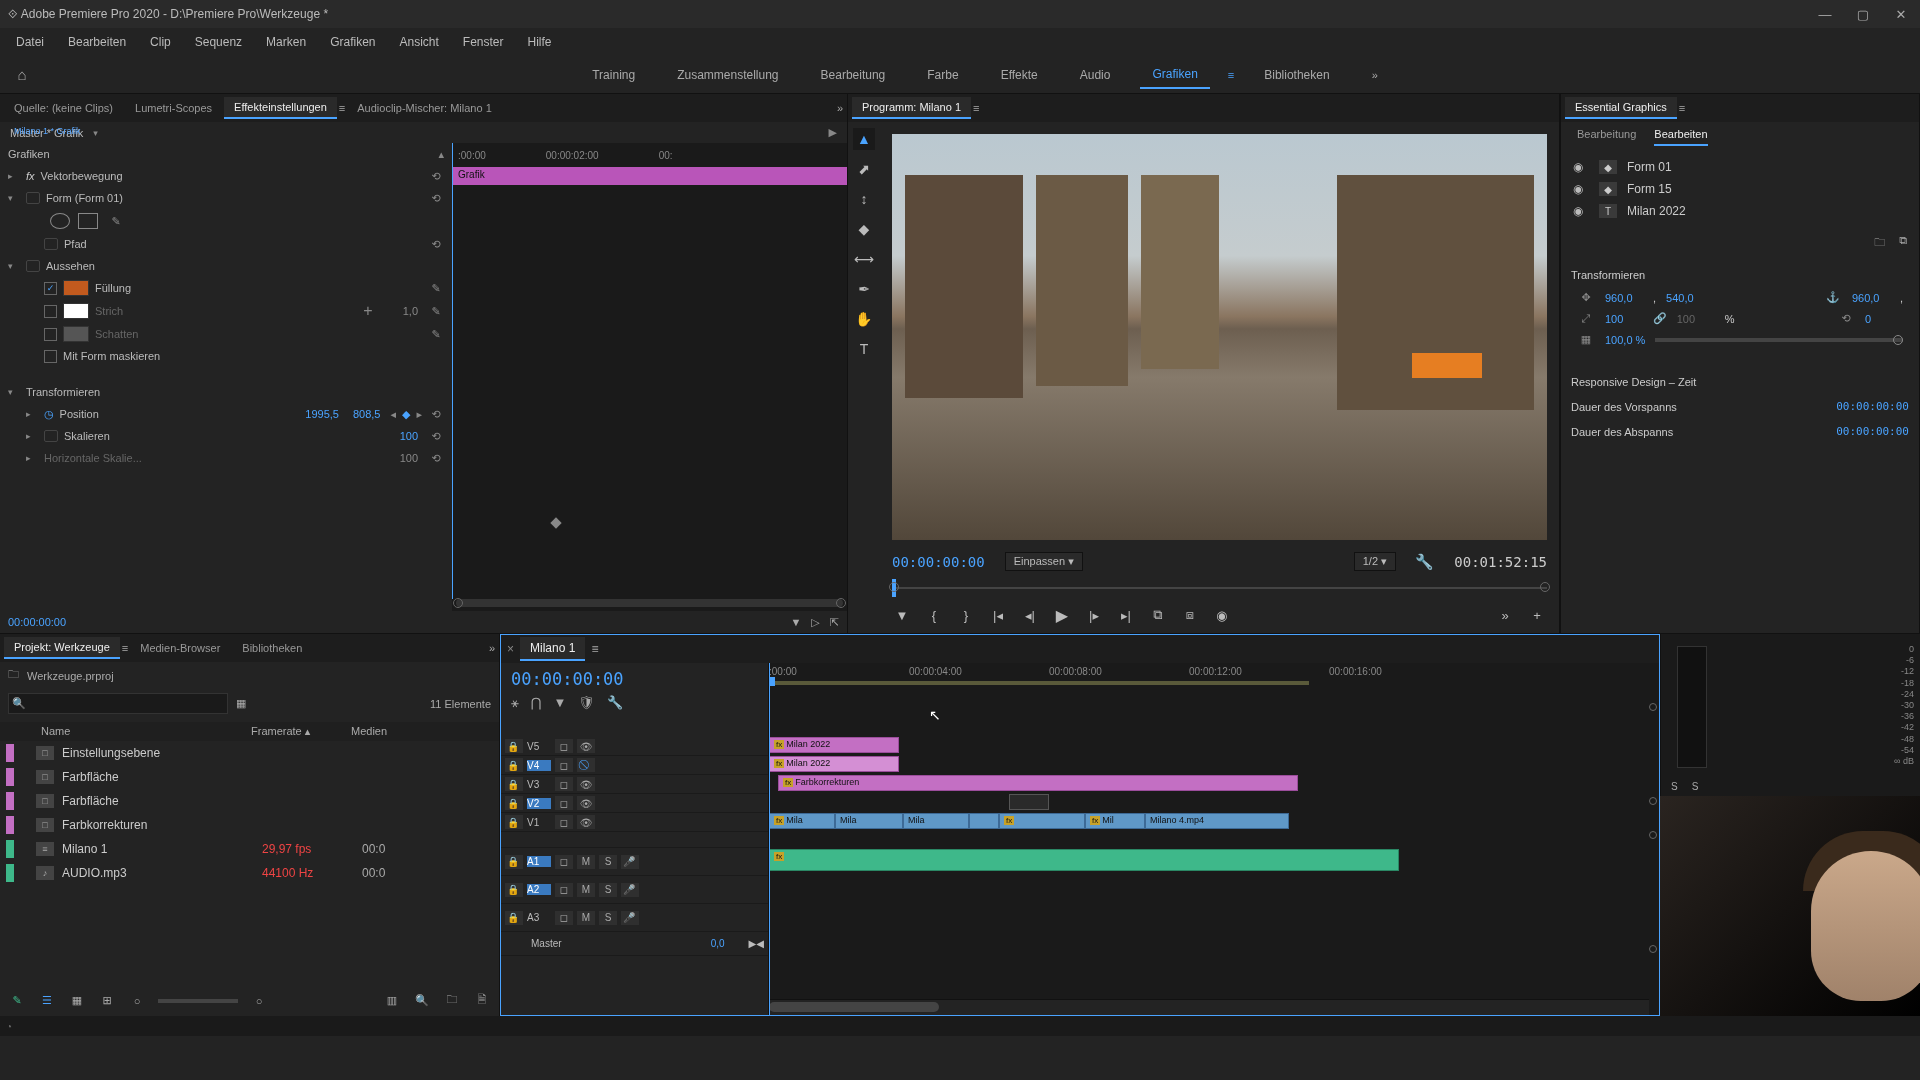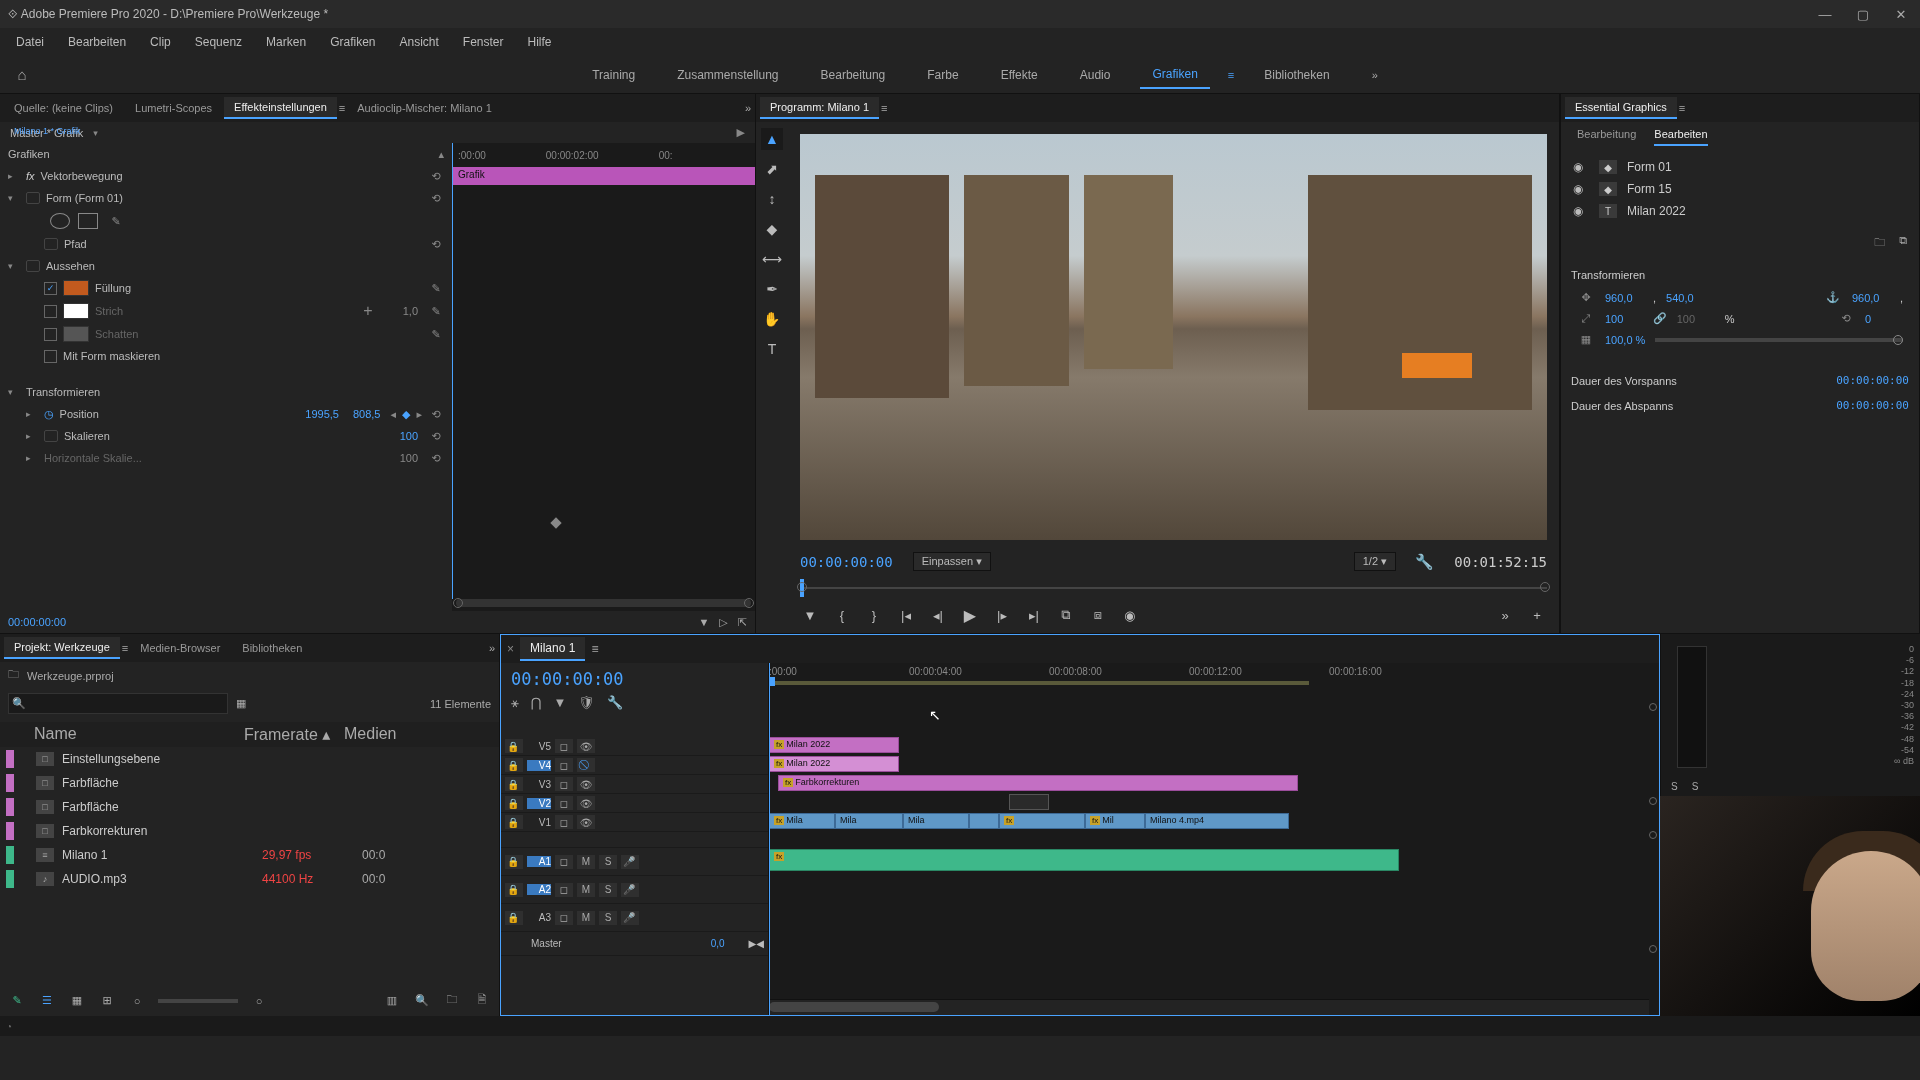--- a/index.html
+++ b/index.html
@@ -12,21 +12,21 @@
 .workspacesbar{height:38px;background:#232323;display:flex;align-items:center;padding-left:12px;gap:18px;border-bottom:1px solid #111}
 .workspacesbar .home{width:20px;height:20px;display:flex;align-items:center;justify-content:center;color:#aaa;cursor:pointer;font-size:15px}
 .workspacesbar .ws{padding:6px 12px;color:#aaa;cursor:pointer;font-size:12px}
 .workspacesbar .ws.active{color:#4aa3ff;border-bottom:2px solid #4aa3ff}
 .workspacesbar .spacer{flex:1}
 .top-row{display:flex;height:540px;border-bottom:1px solid #111}
 .panel{background:#232323;border-right:1px solid #111;display:flex;flex-direction:column;overflow:hidden}
 .tabs{height:28px;display:flex;align-items:center;background:#1d1d1d;padding:0 4px;font-size:11px;gap:2px;overflow:hidden}
 .tab{padding:4px 10px;color:#999;cursor:pointer;white-space:nowrap}
 .tab.active{color:#eee;border-bottom:2px solid #4aa3ff;background:#2a2a2a}
-.effect-panel{width:756px}
+.effect-panel{width:848px}
 .effect-header{display:flex;align-items:center;padding:4px 10px;font-size:11px;gap:10px}
 .effect-header .master{color:#bbb}
 .effect-header .clip{color:#5aa8ff;cursor:pointer}
 .effect-arrow{margin-left:auto;color:#888}
 .effect-body{display:flex;flex:1;overflow:hidden}
 .effect-tree{width:452px;background:#232323;overflow-y:auto;font-size:11px}
 .effect-timeline{flex:1;background:#1a1a1a;position:relative}
 .prop{display:flex;align-items:center;padding:3px 8px;gap:6px;min-height:22px}
 .prop .ind{display:inline-block;width:12px}
 .prop .chev{width:12px;color:#888;cursor:pointer;font-size:9px}
@@ -83,21 +83,21 @@
 .eg-rd{display:flex;align-items:center;gap:14px;padding:6px 10px;font-size:11px}
 .eg-rd .v{color:#4aa3ff;font-family:Consolas,monospace;margin-left:auto}
 
 .bottom-row{display:flex;height:382px}
 .project-panel{width:500px;display:flex;flex-direction:column;border-right:1px solid #111}
 .prj-header{display:flex;align-items:center;padding:4px 8px;color:#aaa;gap:8px;font-size:11px}
 .search-row{display:flex;align-items:center;padding:4px 8px;gap:8px}
 .search-box{flex:1;max-width:220px;background:#1a1a1a;border:1px solid #333;padding:3px;color:#aaa;display:flex;align-items:center;gap:6px}
 .nitems{margin-left:auto;color:#aaa;font-size:11px}
 .prj-table{flex:1;overflow:auto;margin-top:4px}
-.prj-th{display:flex;background:#1f1f1f;padding:3px 4px;font-size:16px;color:#aaa}
+.prj-th{display:flex;background:#1f1f1f;padding:3px 11px;font-size:11px;color:#aaa}
 .prj-th .c1{width:240px;padding-left:30px}
 .prj-th .c2{width:100px}
 .prj-th .c3{width:80px}
 .prj-tr{display:flex;align-items:center;padding:3px 6px;font-size:12px}
 .prj-tr .label-color{width:8px;height:18px;margin-right:8px}
 .prj-tr .tico{width:18px;height:14px;margin-right:8px;background:#444;display:flex;align-items:center;justify-content:center;color:#aaa;font-size:9px}
 .prj-tr .n{width:200px;color:#ccc}
 .prj-tr .fr{width:100px;color:#ef4444}
 .prj-tr .md{width:80px;color:#aaa}
 .prj-foot{display:flex;align-items:center;gap:12px;padding:6px 8px;color:#aaa}
@@ -108,21 +108,21 @@
 .tl-body{flex:1;display:flex;position:relative}
 .tl-left{width:268px;background:#232323;border-right:1px solid #111;display:flex;flex-direction:column}
 .tl-tc{color:#4aa3ff;font-size:17px;font-family:Consolas,monospace;padding:6px 10px}
 .tl-tools{display:flex;gap:12px;padding:0 10px 6px;color:#aaa;font-size:13px}
 .tl-tools span{cursor:pointer}
 .tracks-header{flex:1}
 .trk{display:flex;align-items:center;height:19px;gap:4px;padding:0 4px;font-size:10px;border-bottom:1px solid #1a1a1a}
 .trk.atrk{height:28px}
 .trk.spc{height:16px}
 .trk .lock,.trk .t1,.trk .t2,.trk .t3{width:18px;height:14px;background:#2f2f2f;display:flex;align-items:center;justify-content:center;color:#aaa;cursor:pointer}
-.trk .trkname{width:24px;text-align:right;color:#bbb}
+.trk .trkname{width:24px;text-align:left;color:#bbb}
 .trk .trkname.hl{background:#3a7ac0;color:#fff}
 .trk.master{height:24px;color:#bbb;padding-left:30px}
 .trk.master .mval{color:#4aa3ff;margin-left:auto;margin-right:20px}
 .tl-right{flex:1;position:relative;background:#1a1a1a;overflow:hidden}
 .ruler{height:26px;position:relative;color:#888;font-size:10px}
 .ruler .tm{position:absolute;top:3px}
 .playline{position:absolute;left:0;top:0;bottom:0;width:1px;background:#4aa3ff;z-index:5}
 .playhead{position:absolute;top:14px;left:-5px;width:11px;height:9px;background:#4aa3ff}
 .timearea{position:relative}
 .clip{position:absolute;height:16px;font-size:9px;padding:1px 4px;overflow:hidden;white-space:nowrap}
@@ -438,20 +438,21 @@
       <span class="v">0</span>
     </div>
     <div class="eg-row">
       <span class="ico">▦</span>
       <span class="v">100,0 %</span>
       <div class="slider">
           <span class="knob"></span>
         </div>
     </div>
     <div style="height:18px"></div>
+    <div class="eg-section-title">Responsive Design – Zeit</div>
     <div class="eg-rd">
         <span>Dauer des Vorspanns</span>
       <span class="v">00:00:00:00</span>
       </div>
     <div class="eg-rd">
         <span>Dauer des Abspanns</span>
       <span class="v">00:00:00:00</span>
       </div>
   </div>
 </div>

